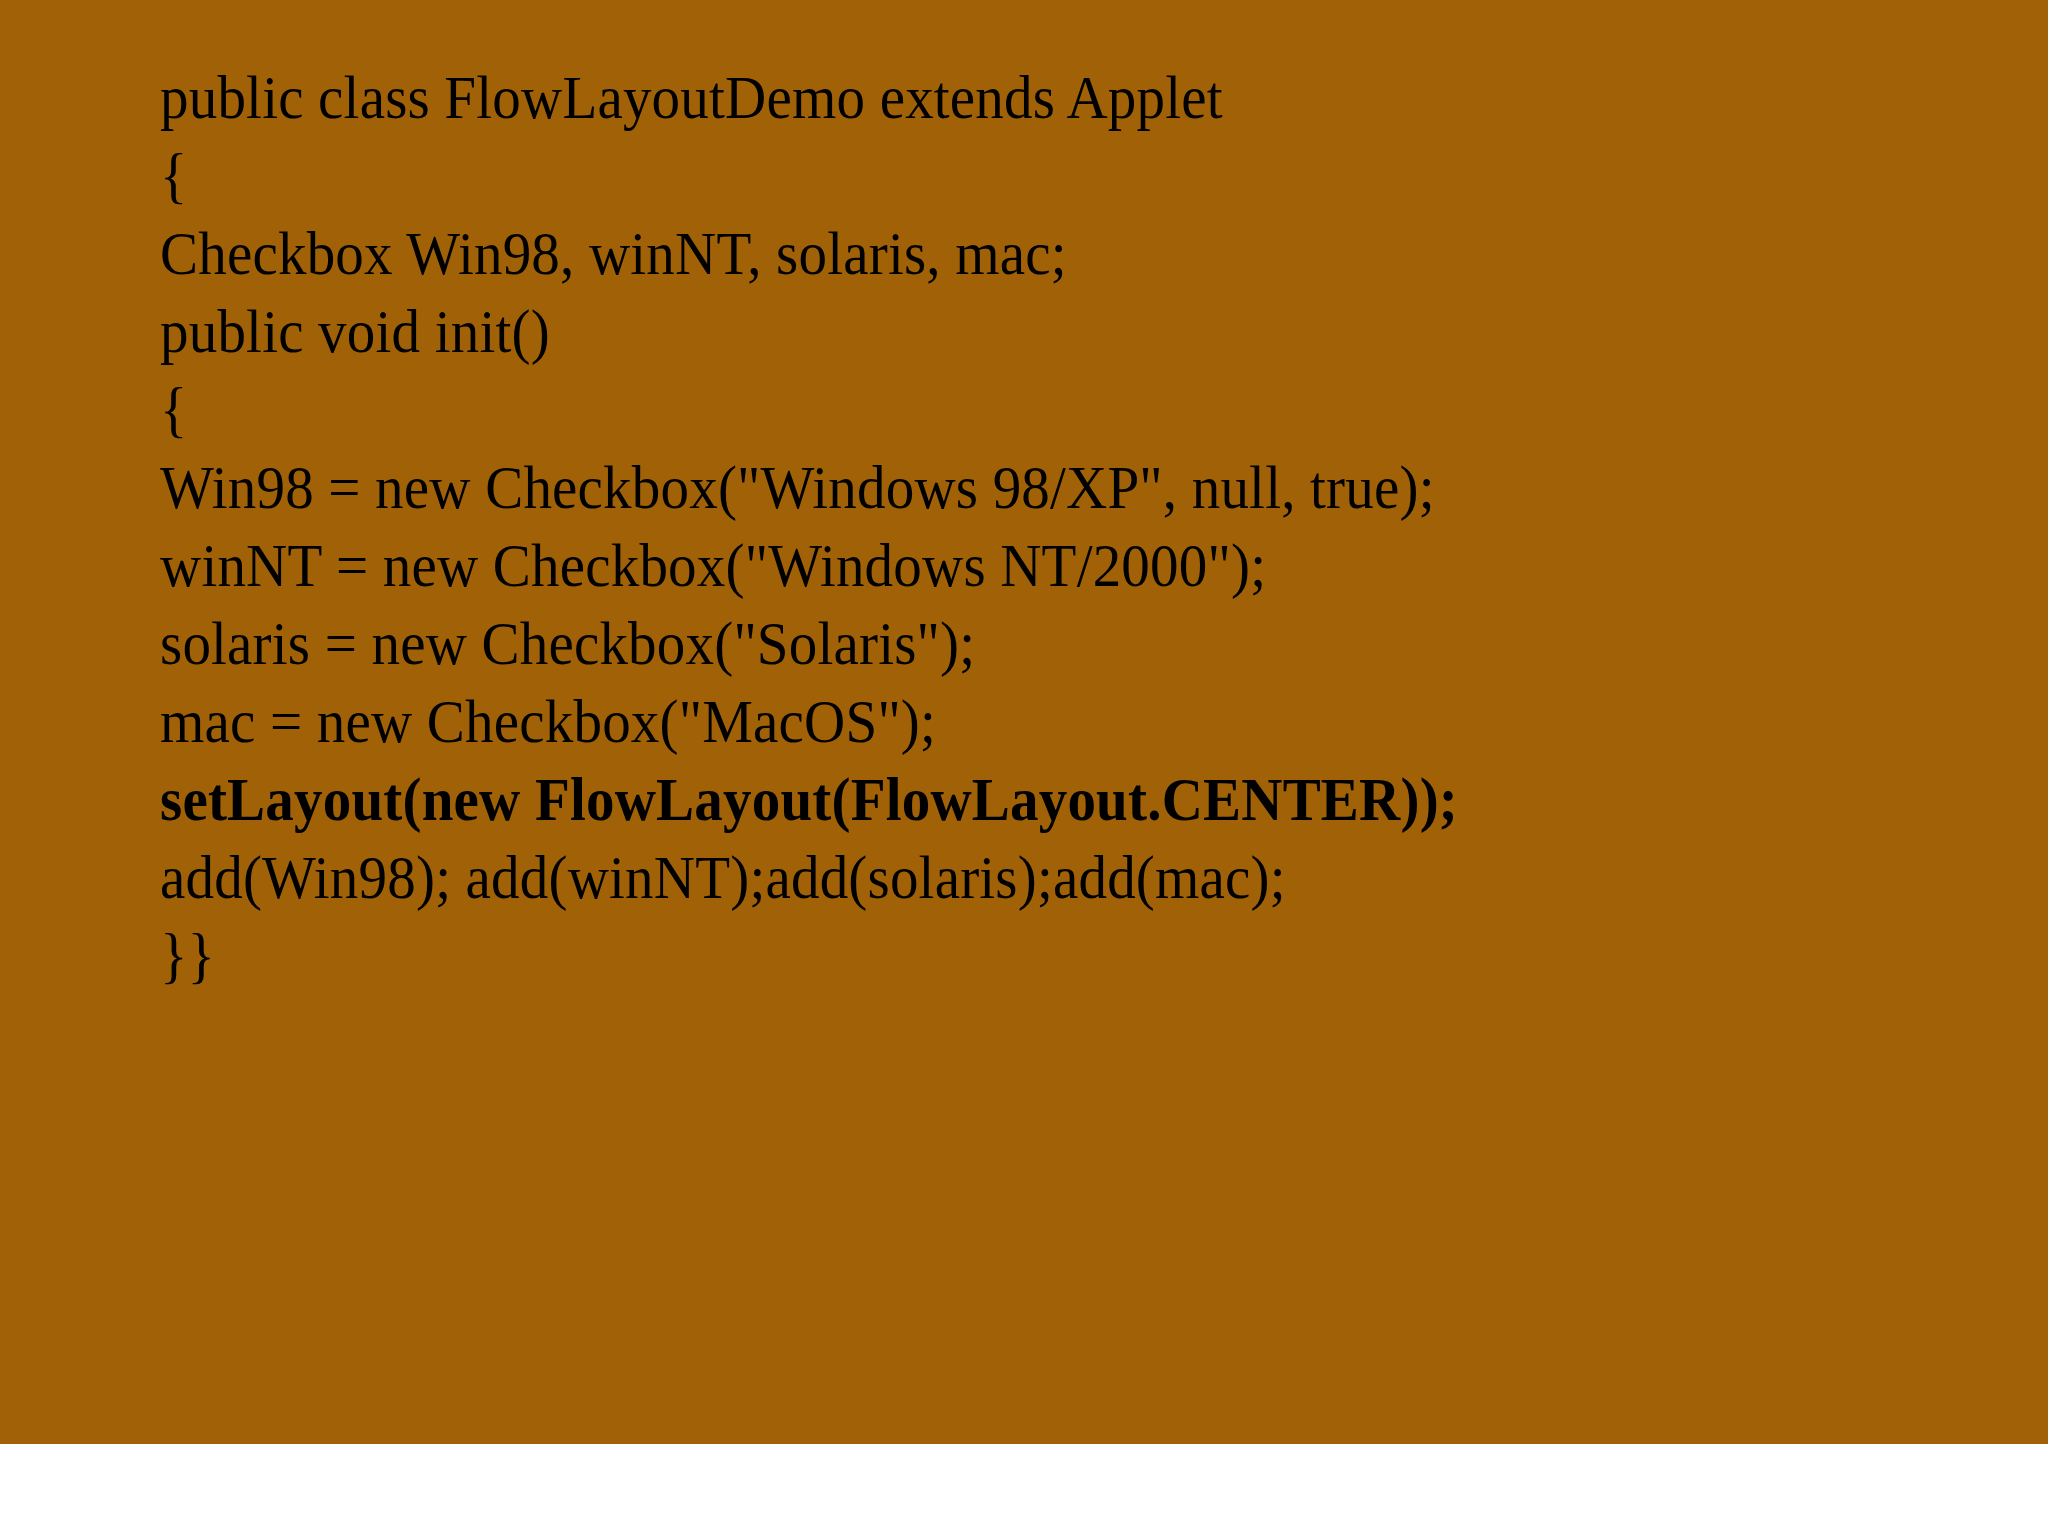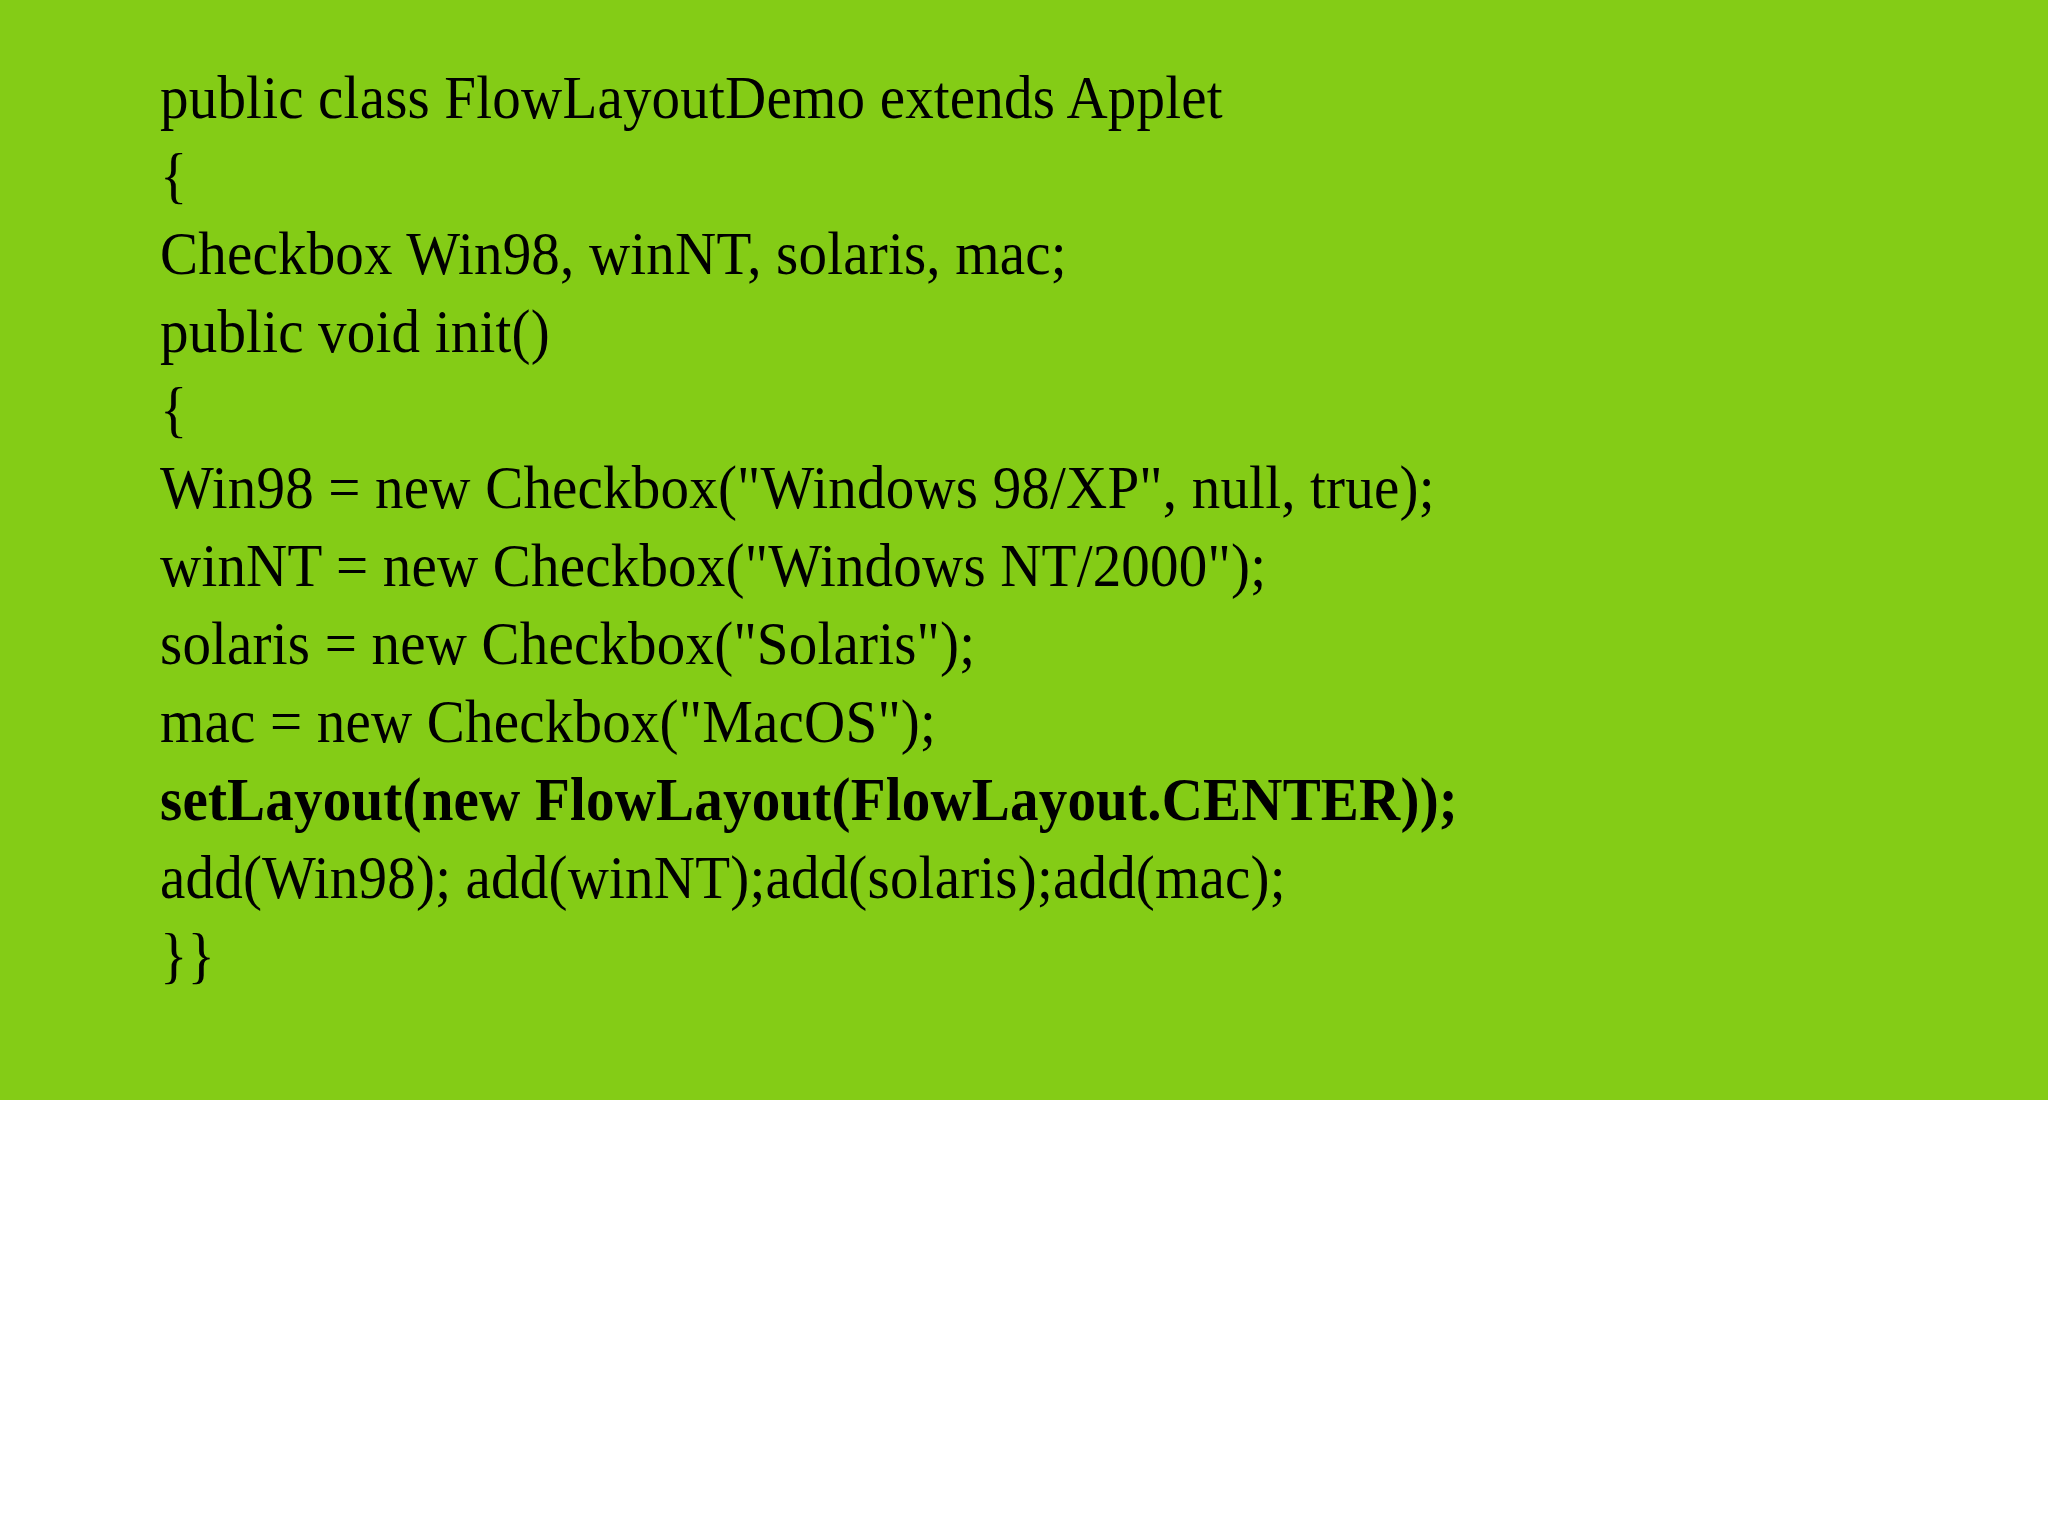--- a/index.html
+++ b/index.html
@@ -3,22 +3,22 @@
 <meta charset="utf-8">
 <style>
   html, body {
     margin: 0;
     padding: 0;
     background: #ffffff;
   }
   #slide {
     position: relative;
     width: 2048px;
-    height: 1100px;
-    background: #84cc16;
+    height: 1444px;
+    background: #a16207;
     overflow: hidden;
   }
   #code-block {
     position: absolute;
     left: 160px;
     top: 58px;
     width: 1800px;
   }
   .code-line {
     font-family: "Liberation Serif", "DejaVu Serif", serif;

